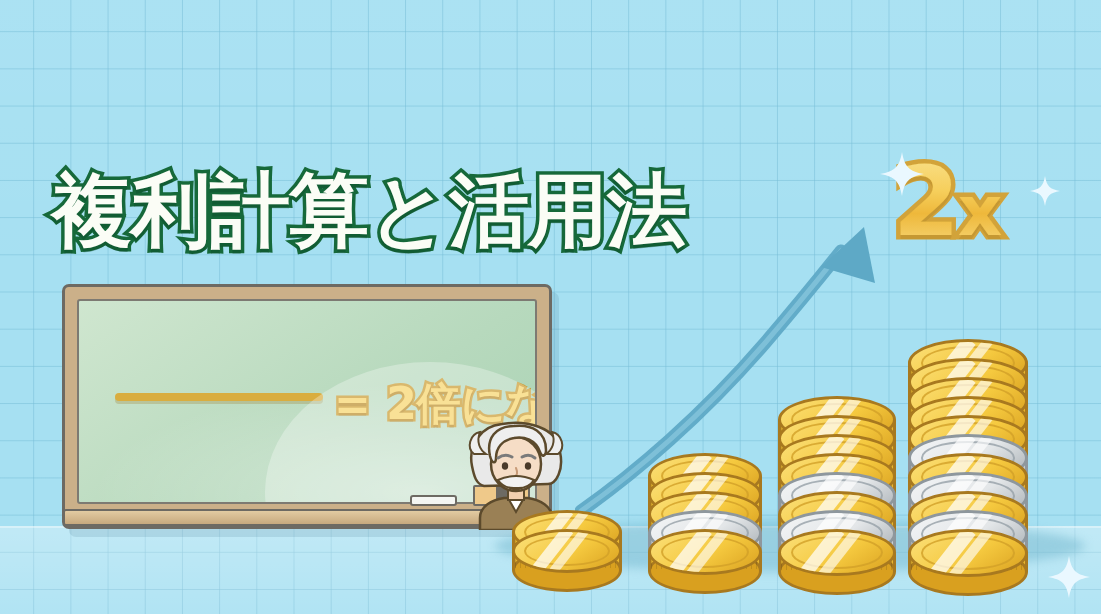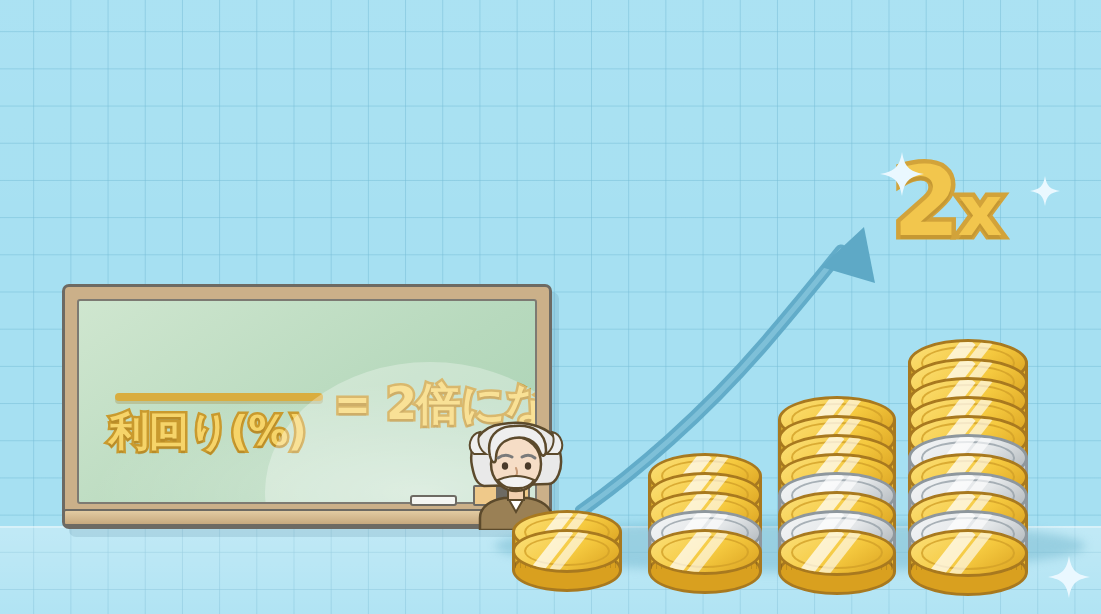--- a/index.html
+++ b/index.html
@@ -136,25 +136,25 @@
   <div id="grid"></div>
   <div id="floorline"></div>
   <div id="floor"></div>
 
   <svg id="arrow" viewBox="0 0 330 290">
     <path d="M6,286 C60,248 128,190 190,118 C226,76 250,46 266,26" stroke="#5ea9c6" stroke-width="13" fill="none" stroke-linecap="round" opacity="0.95"></path>
     <path d="M6,286 C60,248 128,190 190,118 C226,76 250,46 266,26" stroke="#86c6dc" stroke-width="5" fill="none" stroke-linecap="round" opacity="0.8"></path>
     <path d="M289,2 L300,58 L246,42 Z" fill="#5ea9c6"></path>
   </svg>
 
+  <div class="title" id="title2">複利計算と活用法</div>
 
   <div id="board">
     <div id="boardface">
       <div id="fracbar"></div>
-      <div class="gold" id="denom">利回り(%)</div>
       <div class="gold" id="eqtext">= 2倍になる年数</div>
     </div>
     <div id="eraser"></div>
     <div id="chalkbox">
         <i></i>
         <i></i>
         <i></i>
       </div>
     <div id="tray"></div>
   </div>
@@ -453,20 +453,21 @@
           <div style="position:absolute;left:0;top:0;width:120px;height:48px;border-radius:50%;background:linear-gradient(145deg,#fbe07a 0%,#f5c93f 55%,#d9a01f 100%);border:3px solid #a8791f;box-sizing:border-box;overflow:hidden;">
             <div style="position:absolute;left:9%;top:10%;width:82%;height:80%;border-radius:50%;border:2px solid rgba(210,160,40,0.8);box-sizing:border-box;"></div>
             <div style="position:absolute;left:30%;top:-20%;width:12%;height:140%;background:rgba(255,255,255,0.72);transform:rotate(38deg);"></div>
             <div style="position:absolute;left:48%;top:-20%;width:9%;height:140%;background:rgba(255,255,255,0.62);transform:rotate(38deg);"></div>
           </div>
         </div>
       </div>
     </div>
 
   <div id="badge2xOutline"><span>2</span><sub>x</sub></div>
+  <div id="badge2x"><span>2</span><sub>x</sub></div>
 
   <div id="sparkles">
       <div class="spark" style="left: 880px; top: 152px; width: 44px; height: 44px;"><svg viewBox="0 0 100 100" width="44" height="44">
           <path d="M50,0 C56,34 66,44 100,50 C66,56 56,66 50,100 C44,66 34,56 0,50 C34,44 44,34 50,0 Z" fill="#eaf8ff"></path>
         </svg></div>
       <div class="spark" style="left: 1030px; top: 176px; width: 30px; height: 30px;"><svg viewBox="0 0 100 100" width="30" height="30">
           <path d="M50,0 C56,34 66,44 100,50 C66,56 56,66 50,100 C44,66 34,56 0,50 C34,44 44,34 50,0 Z" fill="#eaf8ff"></path>
         </svg></div>
       <div class="spark" style="left: 1048px; top: 556px; width: 42px; height: 42px;"><svg viewBox="0 0 100 100" width="42" height="42">
           <path d="M50,0 C56,34 66,44 100,50 C66,56 56,66 50,100 C44,66 34,56 0,50 C34,44 44,34 50,0 Z" fill="#eaf8ff"></path>

